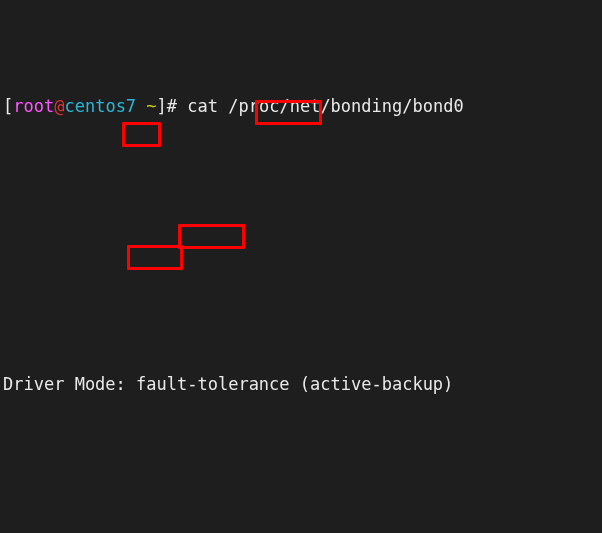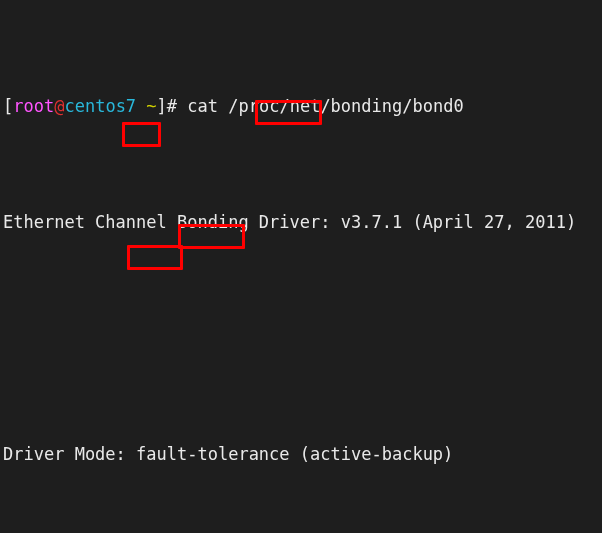--- a/index.html
+++ b/index.html
@@ -48,21 +48,20 @@
 </style>
 </head>
 <body>
 
 <div id="terminal">
 
   
   <div class="line"><span class="c-white">[</span><span class="c-magenta">root</span><span class="c-red">@</span><span class="c-cyan">centos7</span><span class="c-white"> </span><span class="c-yellow">~</span><span class="c-white">]# </span><span class="c-white">cat /proc/net/bonding/bond0</span></div>
 
   
-  <div class="line c-white">Ethernet Channel Bonding Driver: v3.7.1 (April 27, 2011)</div>
 
   
   <div class="line"></div>
 
   
   <div class="line c-white">Driver Mode: fault-tolerance (active-backup)</div>
 
   
   
 

